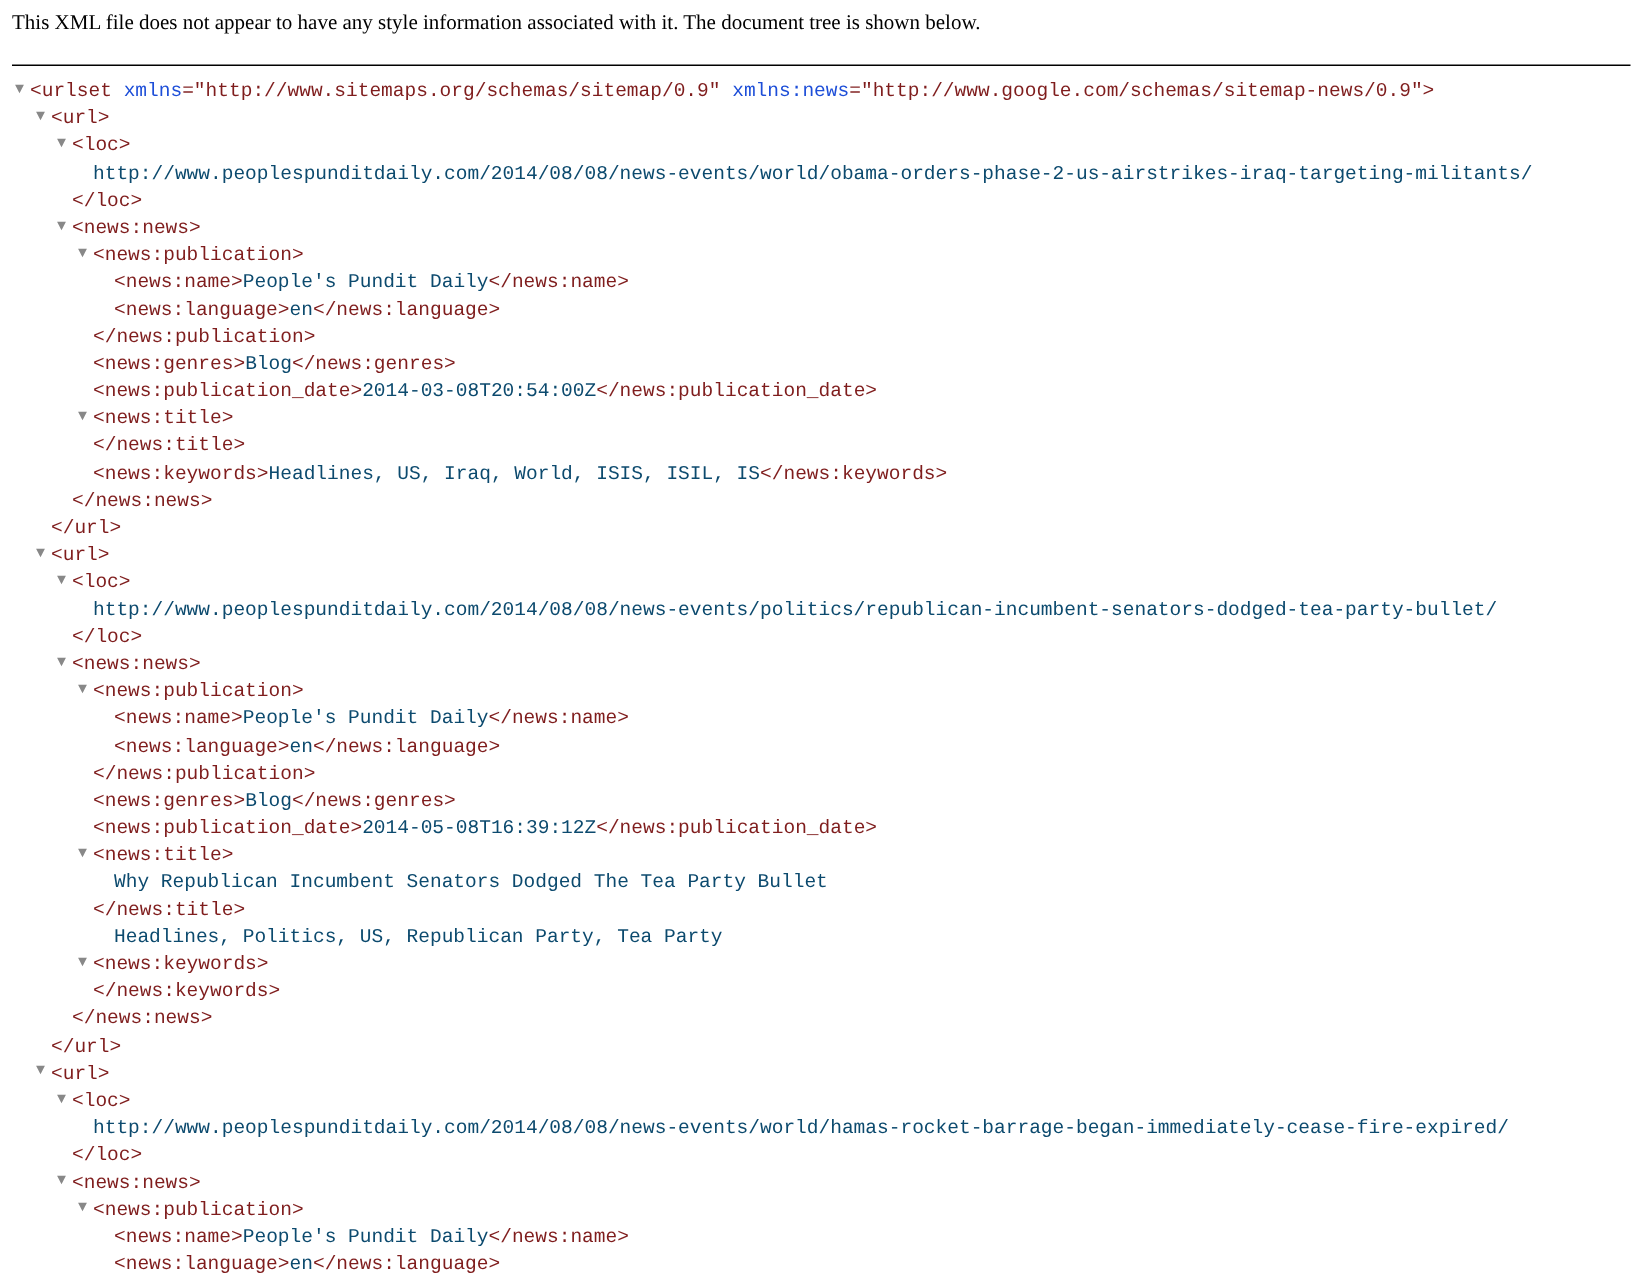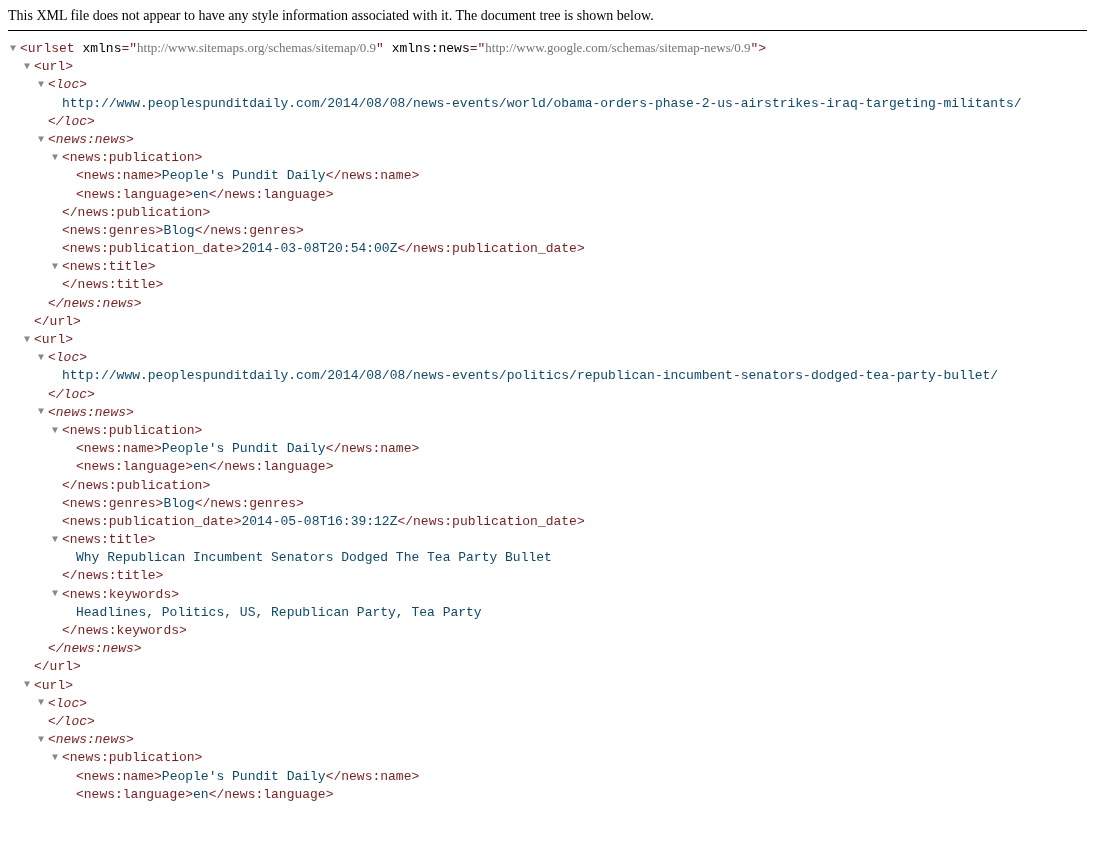--- a/index.html
+++ b/index.html
@@ -6,21 +6,21 @@
     margin: 0;
     padding: 8px;
     font-family: "Courier New", monospace;
     font-size: 13px;
     background: #fff;
     color: #000;
   }
   .header-msg {
     font-family: "Times New Roman", serif;
     font-size: 14px;
-    padding-bottom: 6px;
+    padding-bottom: 19px;
     border-bottom: 1px solid #000;
     margin-bottom: 8px;
   }
   .tree {
     white-space: nowrap;
   }
   .line {
     line-height: 1.4;
   }
   .toggle {
@@ -29,26 +29,26 @@
     color: #888;
     font-size: 10px;
     cursor: pointer;
     user-select: none;
     text-align: center;
     vertical-align: middle;
     margin-right: 2px;
   }
   .toggle.empty { visibility: hidden; }
   .tag { color: #7f1d1d; }
-  .attr-name { color: #000000; }
-  .attr-val { color: #737373; font-family: Liberation Serif, serif; }
+  .attr-name { color: #1d4ed8; }
+  .attr-val { color: #7f1d1d; }
   .text { color: #0c4a6e; }
   .i0 { padding-left: 0px; }
   .i1 { padding-left: 14px; }
-  .i2 { padding-left: 28px; font-style: italic; }
+  .i2 { padding-left: 28px; }
   .i3 { padding-left: 42px; }
   .i4 { padding-left: 56px; }
 </style>
 </head>
 <body>
 
 <div class="header-msg">This XML file does not appear to have any style information associated with it. The document tree is shown below.</div>
 
 <div class="tree" id="tree">
     <div class="line i0"><span class="toggle">▼</span><span class="tag">&lt;urlset </span><span class="attr-name">xmlns</span><span class="tag">="</span><span class="attr-val">http://www.sitemaps.org/schemas/sitemap/0.9</span><span class="tag">" </span><span class="attr-name">xmlns:news</span><span class="tag">="</span><span class="attr-val">http://www.google.com/schemas/sitemap-news/0.9</span><span class="tag">"&gt;</span></div>
@@ -58,41 +58,43 @@
     <div class="line i2"><span class="toggle empty">▼</span><span class="tag">&lt;/loc&gt;</span></div>
     <div class="line i2"><span class="toggle">▼</span><span class="tag">&lt;news:news&gt;</span></div>
     <div class="line i3"><span class="toggle">▼</span><span class="tag">&lt;news:publication&gt;</span></div>
     <div class="line i4"><span class="toggle empty">▼</span><span class="tag">&lt;news:name&gt;</span><span class="text">People's Pundit Daily</span><span class="tag">&lt;/news:name&gt;</span></div>
     <div class="line i4"><span class="toggle empty">▼</span><span class="tag">&lt;news:language&gt;</span><span class="text">en</span><span class="tag">&lt;/news:language&gt;</span></div>
     <div class="line i3"><span class="toggle empty">▼</span><span class="tag">&lt;/news:publication&gt;</span></div>
     <div class="line i3"><span class="toggle empty">▼</span><span class="tag">&lt;news:genres&gt;</span><span class="text">Blog</span><span class="tag">&lt;/news:genres&gt;</span></div>
     <div class="line i3"><span class="toggle empty">▼</span><span class="tag">&lt;news:publication_date&gt;</span><span class="text">2014-03-08T20:54:00Z</span><span class="tag">&lt;/news:publication_date&gt;</span></div>
     <div class="line i3"><span class="toggle">▼</span><span class="tag">&lt;news:title&gt;</span></div>
     <div class="line i3"><span class="toggle empty">▼</span><span class="tag">&lt;/news:title&gt;</span></div>
+    <div class="line i3"><span class="toggle empty">▼</span><span class="tag">&lt;news:keywords&gt;</span><span class="text">Headlines, US, Iraq, World, ISIS, ISIL, IS</span><span class="tag">&lt;/news:keywords&gt;</span></div>
     <div class="line i2"><span class="toggle empty">▼</span><span class="tag">&lt;/news:news&gt;</span></div>
     <div class="line i1"><span class="toggle empty">▼</span><span class="tag">&lt;/url&gt;</span></div>
     <div class="line i1"><span class="toggle">▼</span><span class="tag">&lt;url&gt;</span></div>
     <div class="line i2"><span class="toggle">▼</span><span class="tag">&lt;loc&gt;</span></div>
     <div class="line i3"><span class="toggle empty">▼</span><span class="text">http://www.peoplespunditdaily.com/2014/08/08/news-events/politics/republican-incumbent-senators-dodged-tea-party-bullet/</span></div>
     <div class="line i2"><span class="toggle empty">▼</span><span class="tag">&lt;/loc&gt;</span></div>
     <div class="line i2"><span class="toggle">▼</span><span class="tag">&lt;news:news&gt;</span></div>
     <div class="line i3"><span class="toggle">▼</span><span class="tag">&lt;news:publication&gt;</span></div>
     <div class="line i4"><span class="toggle empty">▼</span><span class="tag">&lt;news:name&gt;</span><span class="text">People's Pundit Daily</span><span class="tag">&lt;/news:name&gt;</span></div>
     <div class="line i4"><span class="toggle empty">▼</span><span class="tag">&lt;news:language&gt;</span><span class="text">en</span><span class="tag">&lt;/news:language&gt;</span></div>
     <div class="line i3"><span class="toggle empty">▼</span><span class="tag">&lt;/news:publication&gt;</span></div>
     <div class="line i3"><span class="toggle empty">▼</span><span class="tag">&lt;news:genres&gt;</span><span class="text">Blog</span><span class="tag">&lt;/news:genres&gt;</span></div>
     <div class="line i3"><span class="toggle empty">▼</span><span class="tag">&lt;news:publication_date&gt;</span><span class="text">2014-05-08T16:39:12Z</span><span class="tag">&lt;/news:publication_date&gt;</span></div>
     <div class="line i3"><span class="toggle">▼</span><span class="tag">&lt;news:title&gt;</span></div>
     <div class="line i4"><span class="toggle empty">▼</span><span class="text">Why Republican Incumbent Senators Dodged The Tea Party Bullet</span></div>
     <div class="line i3"><span class="toggle empty">▼</span><span class="tag">&lt;/news:title&gt;</span></div>
+    <div class="line i4"><span class="toggle empty">▼</span><span class="text">Headlines, Politics, US, Republican Party, Tea Party</span></div>
     <div class="line i3"><span class="toggle">▼</span><span class="tag">&lt;news:keywords&gt;</span></div>
-    <div class="line i4"><span class="toggle empty">▼</span><span class="text">Headlines, Politics, US, Republican Party, Tea Party</span></div>
     <div class="line i3"><span class="toggle empty">▼</span><span class="tag">&lt;/news:keywords&gt;</span></div>
     <div class="line i2"><span class="toggle empty">▼</span><span class="tag">&lt;/news:news&gt;</span></div>
     <div class="line i1"><span class="toggle empty">▼</span><span class="tag">&lt;/url&gt;</span></div>
     <div class="line i1"><span class="toggle">▼</span><span class="tag">&lt;url&gt;</span></div>
     <div class="line i2"><span class="toggle">▼</span><span class="tag">&lt;loc&gt;</span></div>
+    <div class="line i3"><span class="toggle empty">▼</span><span class="text">http://www.peoplespunditdaily.com/2014/08/08/news-events/world/hamas-rocket-barrage-began-immediately-cease-fire-expired/</span></div>
     <div class="line i2"><span class="toggle empty">▼</span><span class="tag">&lt;/loc&gt;</span></div>
     <div class="line i2"><span class="toggle">▼</span><span class="tag">&lt;news:news&gt;</span></div>
     <div class="line i3"><span class="toggle">▼</span><span class="tag">&lt;news:publication&gt;</span></div>
     <div class="line i4"><span class="toggle empty">▼</span><span class="tag">&lt;news:name&gt;</span><span class="text">People's Pundit Daily</span><span class="tag">&lt;/news:name&gt;</span></div>
     <div class="line i4"><span class="toggle empty">▼</span><span class="tag">&lt;news:language&gt;</span><span class="text">en</span><span class="tag">&lt;/news:language&gt;</span></div>
   </div>
 
 </body></html>

